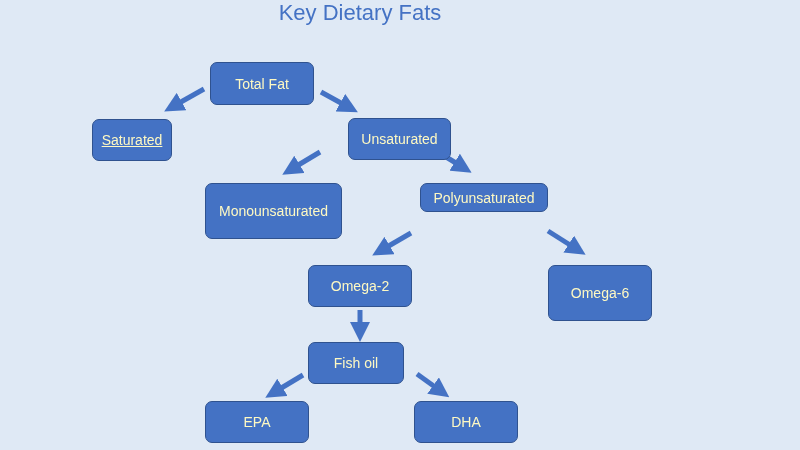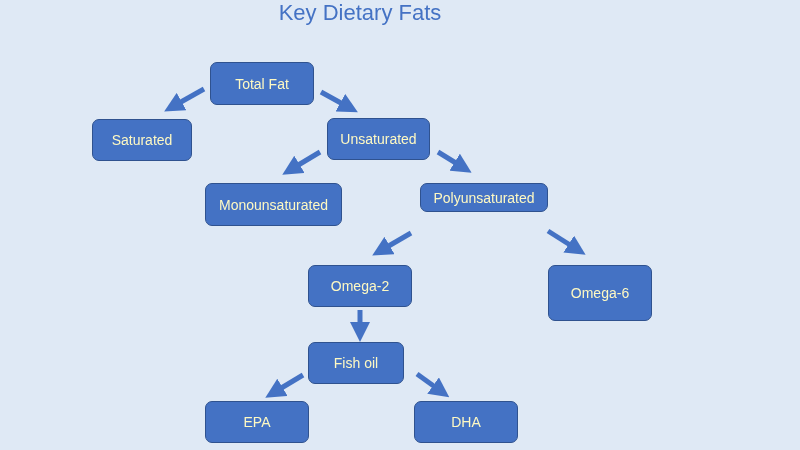--- a/index.html
+++ b/index.html
@@ -41,21 +41,21 @@
   <line x1="320" y1="152" x2="290" y2="170" stroke="#4472c4" stroke-width="5" marker-end="url(#ah)"></line>
   <line x1="438" y1="152" x2="464" y2="168" stroke="#4472c4" stroke-width="5" marker-end="url(#ah)"></line>
   <line x1="411" y1="233" x2="380" y2="251" stroke="#4472c4" stroke-width="5" marker-end="url(#ah)"></line>
   <line x1="548" y1="231" x2="578" y2="250" stroke="#4472c4" stroke-width="5" marker-end="url(#ah)"></line>
   <line x1="360" y1="310" x2="360" y2="333" stroke="#4472c4" stroke-width="5" marker-end="url(#ah)"></line>
   <line x1="303" y1="375" x2="273" y2="393" stroke="#4472c4" stroke-width="5" marker-end="url(#ah)"></line>
   <line x1="417" y1="374" x2="442" y2="392" stroke="#4472c4" stroke-width="5" marker-end="url(#ah)"></line>
 </svg>
 
 <div class="node" style="left:210px;top:62px;width:104px;height:43px;">Total Fat</div>
-<div class="node" style="left:92px;top:119px;width:100px;height:42px;">Saturated</div>
-<div class="node" style="left:327px;top:118px;width:103px;height:42px;">Unsaturated</div>
-<div class="node" style="left:205px;top:183px;width:137px;height:43px;">Monounsaturated</div>
+<div class="node" style="left:92px;top:119px;width:80px;height:42px;text-decoration:underline;">Saturated</div>
+<div class="node" style="left:348px;top:118px;width:103px;height:42px;">Unsaturated</div>
+<div class="node" style="left:205px;top:183px;width:137px;height:56px;">Monounsaturated</div>
 <div class="node" style="left:420px;top:183px;width:128px;height:29px;">Polyunsaturated</div>
 <div class="node" style="left:308px;top:265px;width:104px;height:42px;">Omega-2</div>
 <div class="node" style="left:548px;top:265px;width:104px;height:56px;">Omega-6</div>
 <div class="node" style="left:308px;top:342px;width:96px;height:42px;">Fish oil</div>
 <div class="node" style="left:205px;top:401px;width:104px;height:42px;">EPA</div>
 <div class="node" style="left:414px;top:401px;width:104px;height:42px;">DHA</div>
 
 </body></html>

